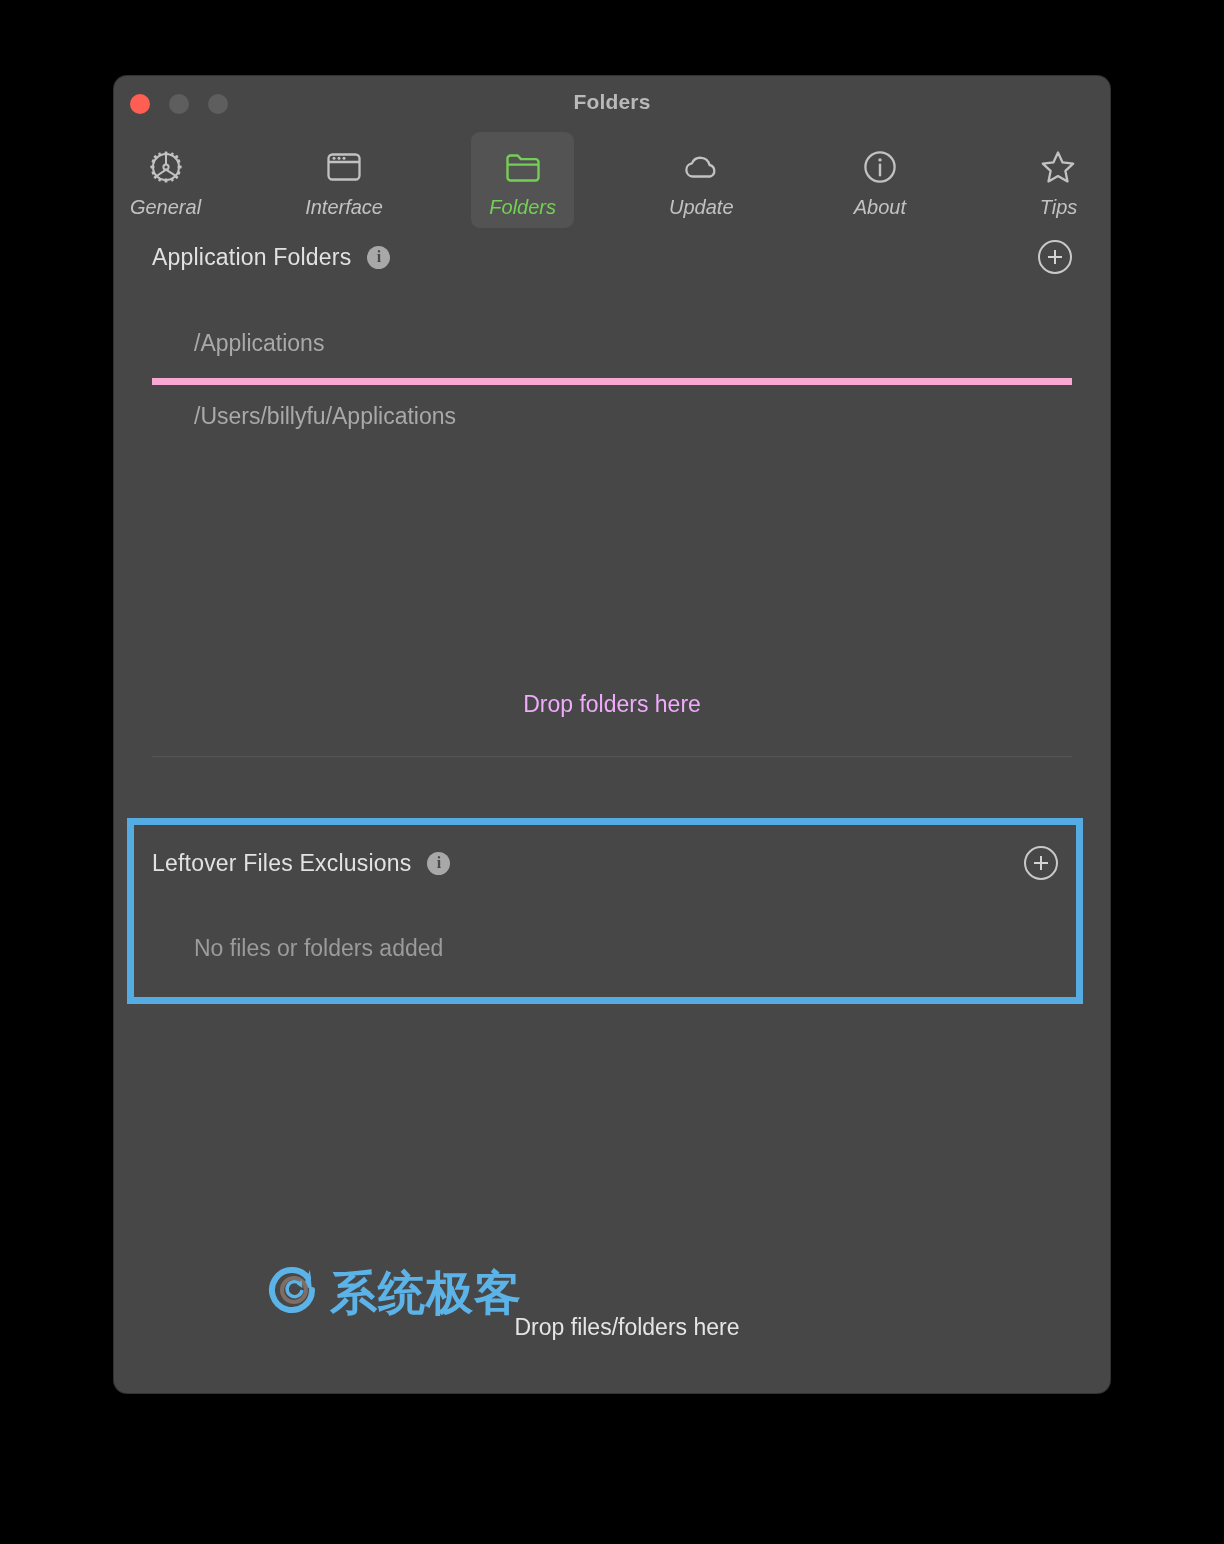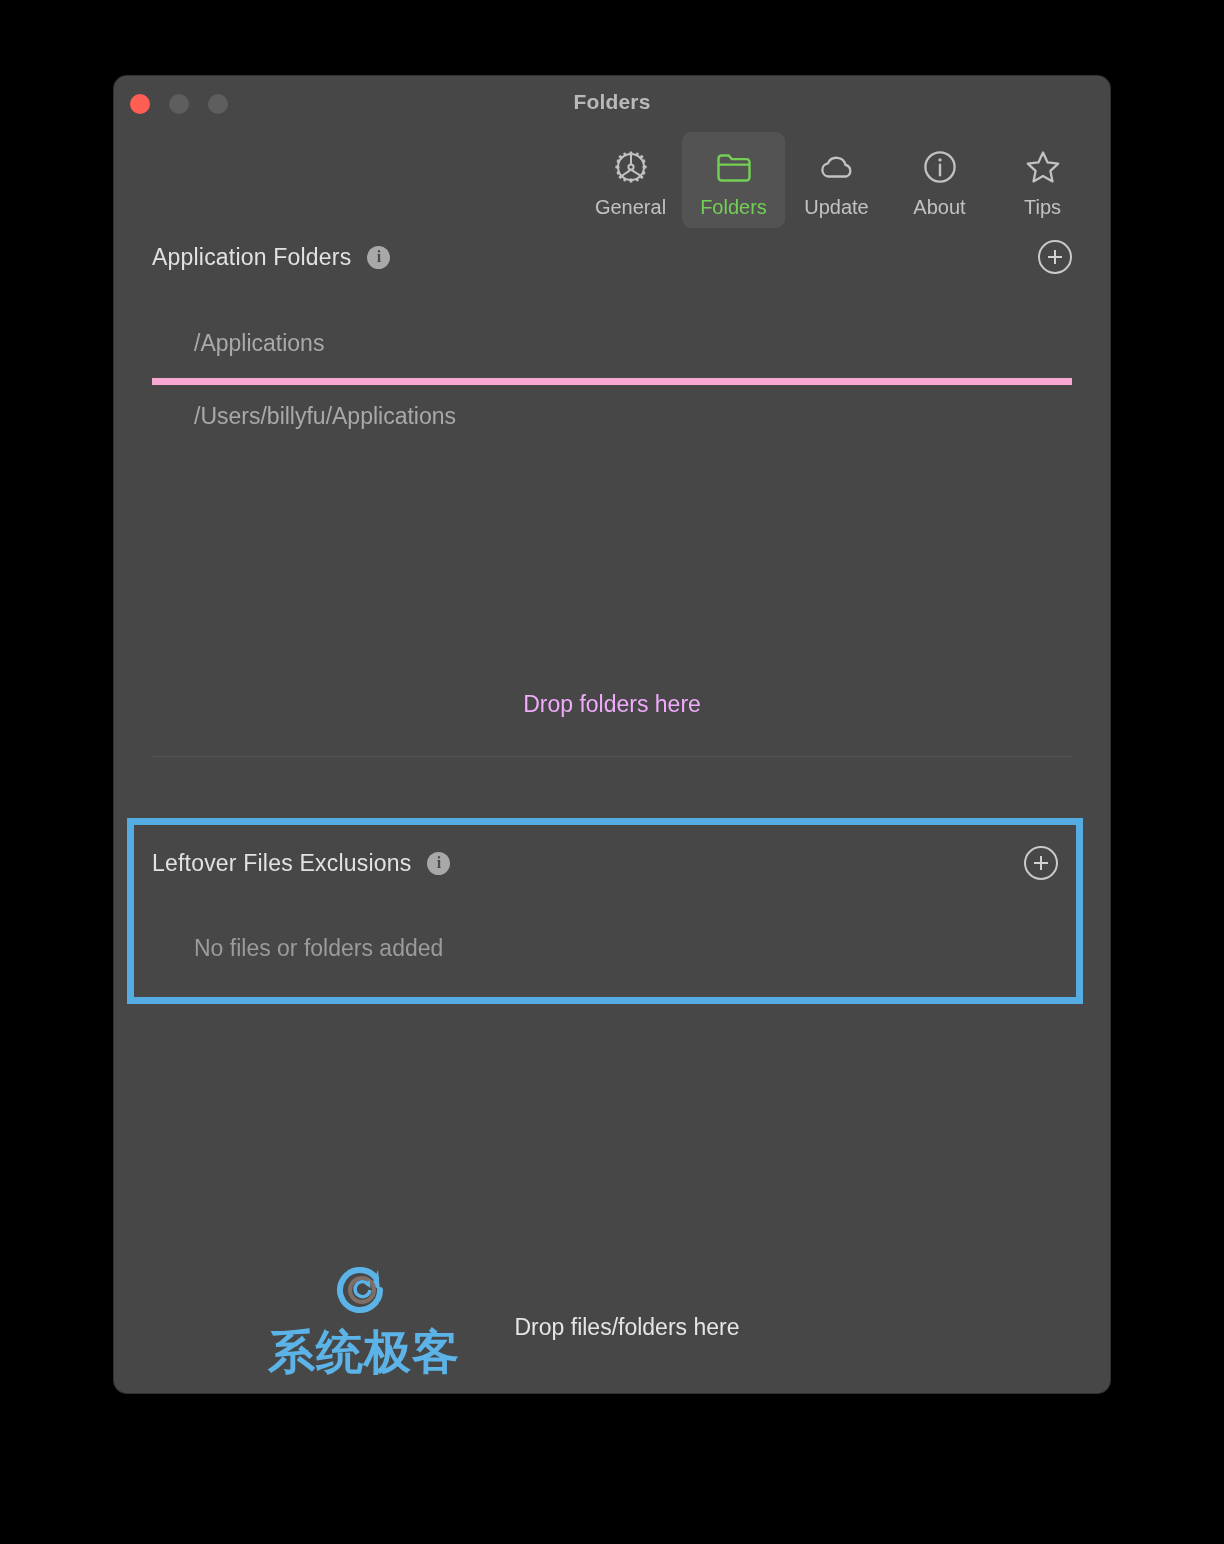--- a/index.html
+++ b/index.html
@@ -57,25 +57,26 @@
     text-align: center;
     color: #B9B9B9;
     font-size: 21px;
     font-weight: bold;
     letter-spacing: 0.2px;
   }
 
   
   #toolbar {
     display: flex;
-    justify-content: flex-end;
+    justify-content: space-between;
     align-items: flex-start;
     gap: 0px;
-    padding: 0 16px 0 0;
+    padding: 0 0 0 0;
     margin-top: 2px;
+    font-style: italic;
   }
   .tab {
     width: 103px;
     padding: 14px 0 11px 0;
     border-radius: 9px;
     display: flex;
     flex-direction: column;
     align-items: center;
     gap: 9px;
     cursor: default;
@@ -216,21 +217,20 @@
     top: 1178px;
     height: 130px;
   }
   .watermark {
     position: absolute;
     left: 154px;
     top: 1186px;
     display: flex;
     align-items: center;
     gap: 6px;
-    flex-direction: column;
   }
   .wm-text {
     font-size: 47px;
     color: #5BB3E8;
     font-family: "DejaVu Sans", sans-serif;
     font-weight: bold;
     letter-spacing: 1px;
     line-height: 1;
   }
   .drop-hint-2 {
@@ -284,20 +284,32 @@
             <rect x="6.4" y="13.8" width="3.4" height="2.4" rx="0.6" transform="rotate(-68 8.1 15)"></rect>
             <rect x="32.2" y="13.8" width="3.4" height="2.4" rx="0.6" transform="rotate(68 33.9 15)"></rect>
             <rect x="6.4" y="25.8" width="3.4" height="2.4" rx="0.6" transform="rotate(68 8.1 27)"></rect>
             <rect x="32.2" y="25.8" width="3.4" height="2.4" rx="0.6" transform="rotate(-68 33.9 27)"></rect>
           </g>
         </svg>
       </span>
       <span class="tab-label">General</span>
     </div>
 
+    <div class="tab">
+      <span class="tab-icon">
+        <svg width="42" height="42" viewBox="0 0 42 42">
+          <rect x="5.5" y="8.5" width="31" height="25" rx="4" fill="none" stroke="#C2C2C2" stroke-width="2.3"></rect>
+          <path d="M5.5 16 L36.5 16" stroke="#C2C2C2" stroke-width="2.3"></path>
+          <circle cx="11" cy="12.3" r="1.5" fill="#C2C2C2"></circle>
+          <circle cx="16" cy="12.3" r="1.5" fill="#C2C2C2"></circle>
+          <circle cx="21" cy="12.3" r="1.5" fill="#C2C2C2"></circle>
+        </svg>
+      </span>
+      <span class="tab-label">Interface</span>
+    </div>
 
     <div class="tab selected">
       <span class="tab-icon">
         <svg width="42" height="42" viewBox="0 0 42 42">
           <path d="M5.5 12.5 a3 3 0 0 1 3-3 h7.2 l3.2 3.6 h14.6 a3 3 0 0 1 3 3 v15.4 a3 3 0 0 1 -3 3 h-25 a3 3 0 0 1 -3 -3 z" fill="none" stroke="#74D055" stroke-width="2.4" stroke-linejoin="round"></path>
           <path d="M5.8 18.6 L36.2 18.6" stroke="#74D055" stroke-width="2.2"></path>
         </svg>
       </span>
       <span class="tab-label">Folders</span>
     </div>

